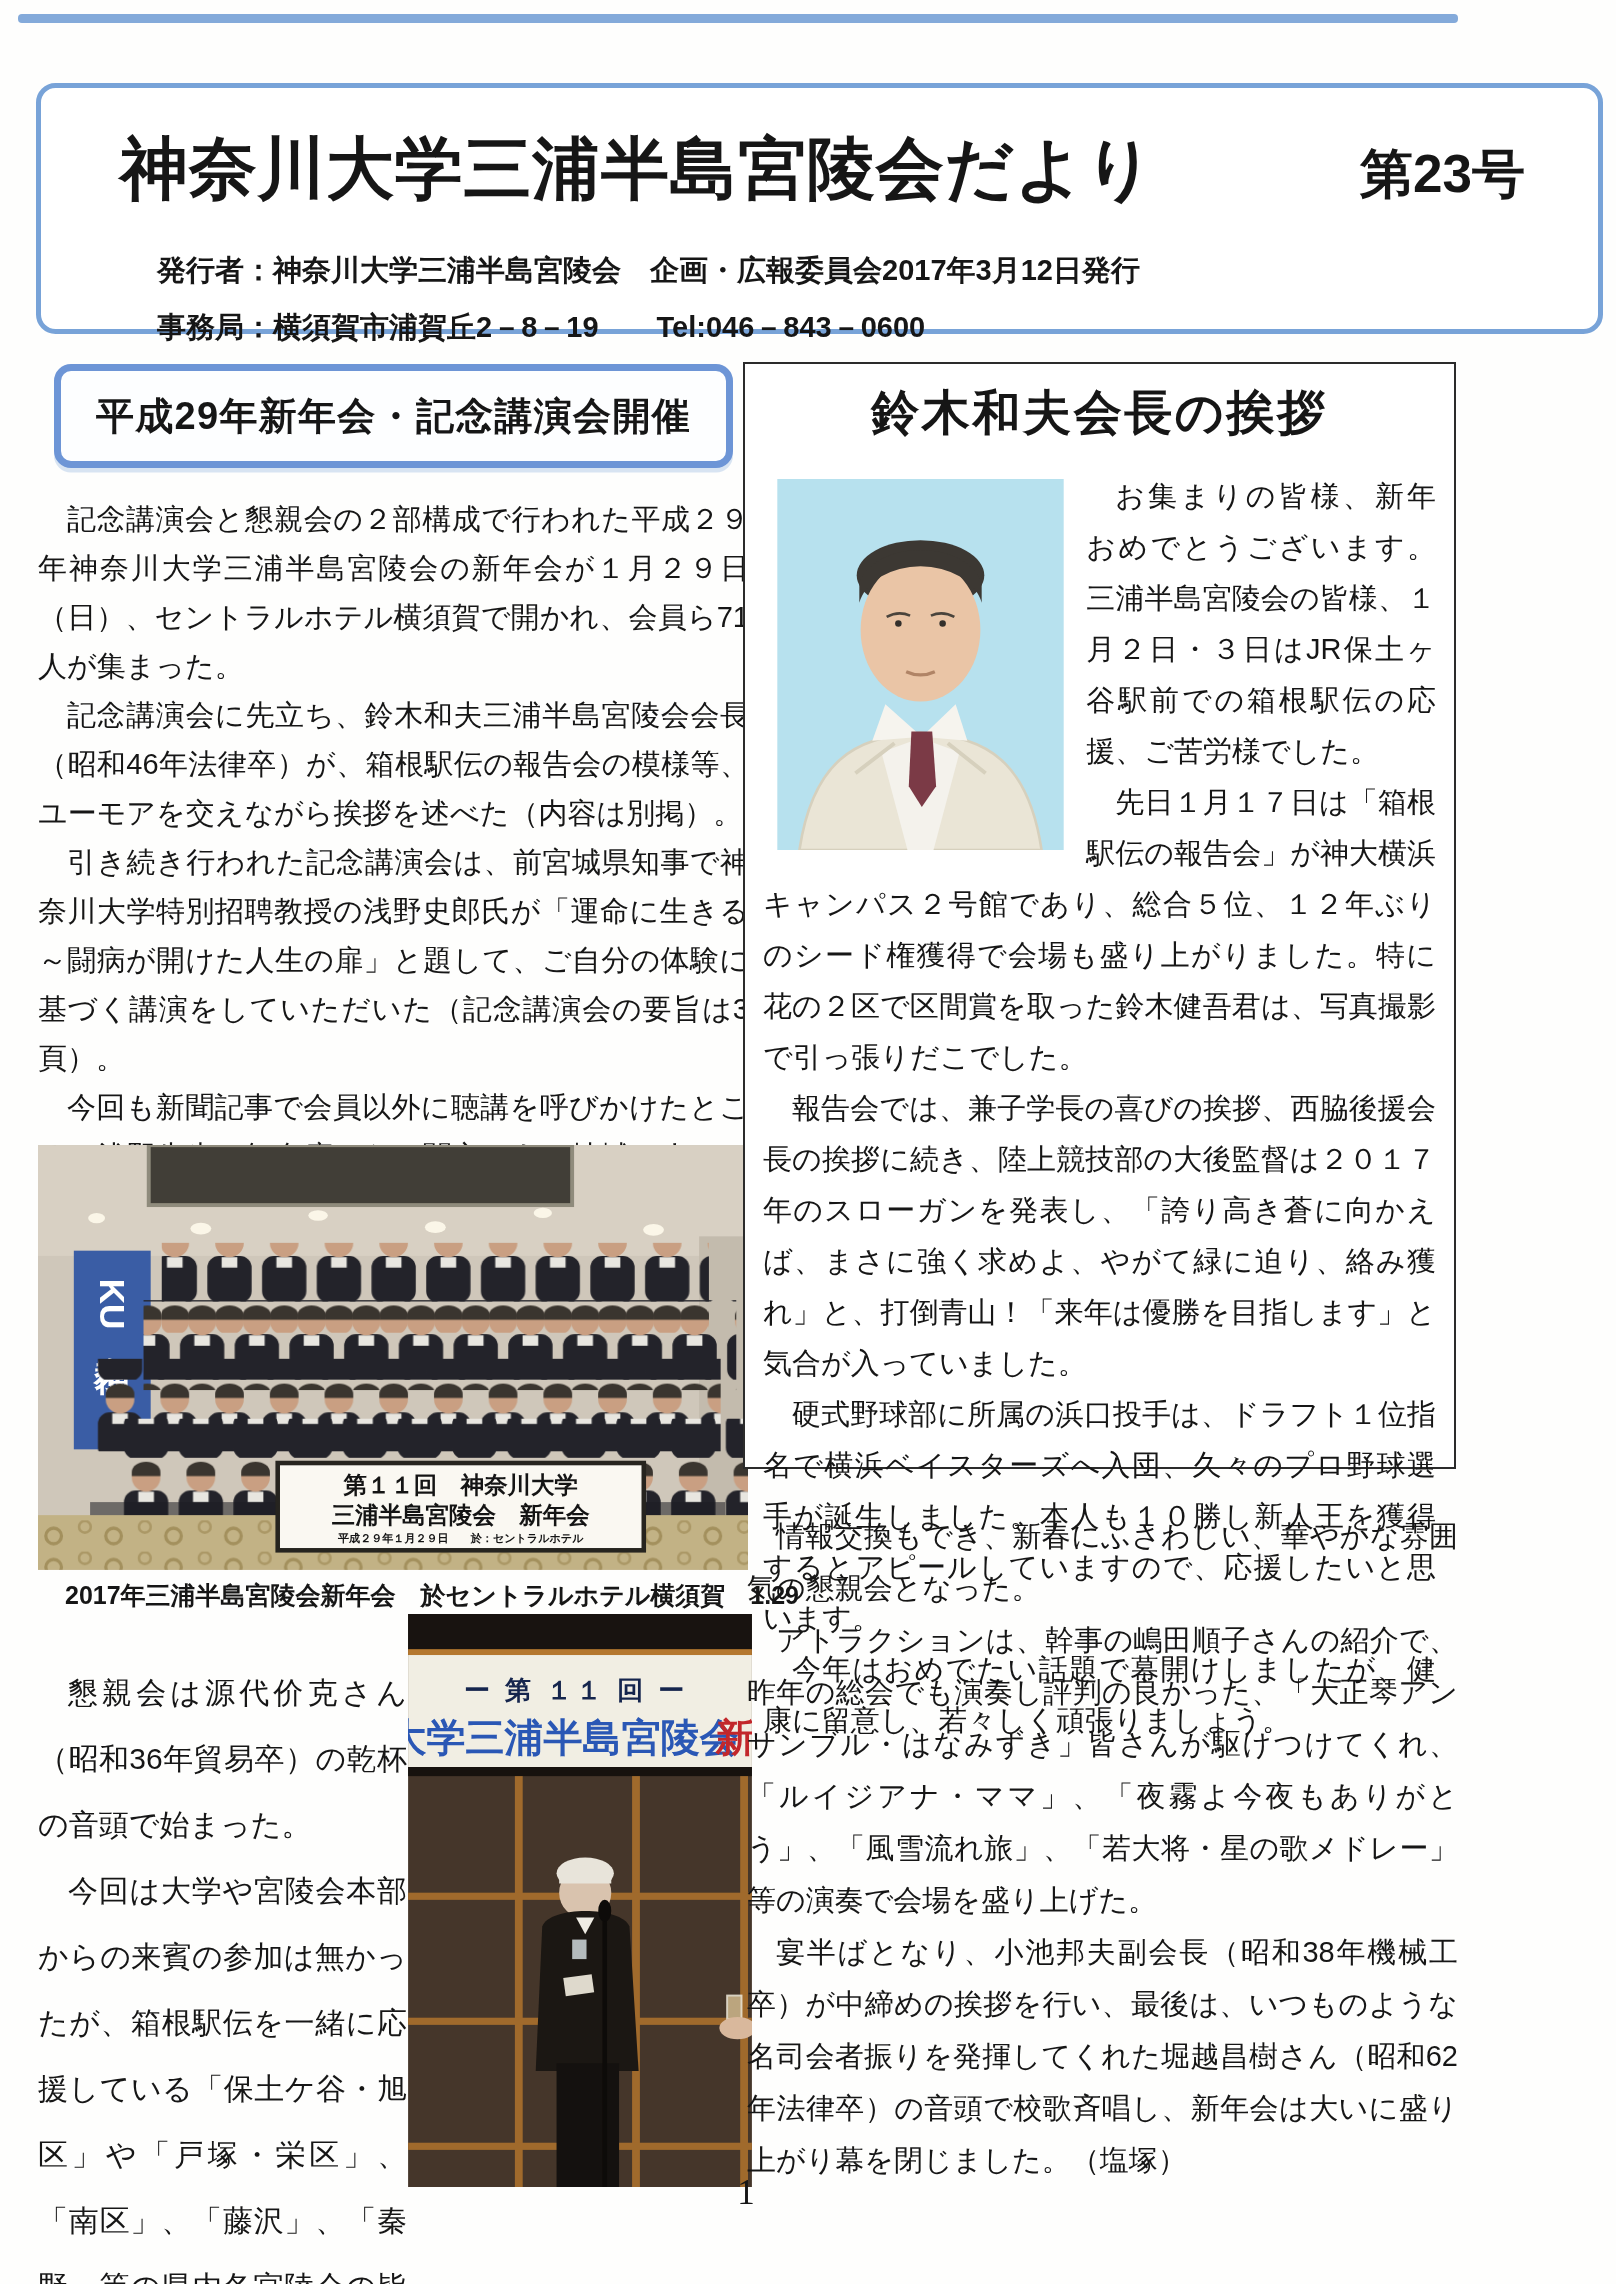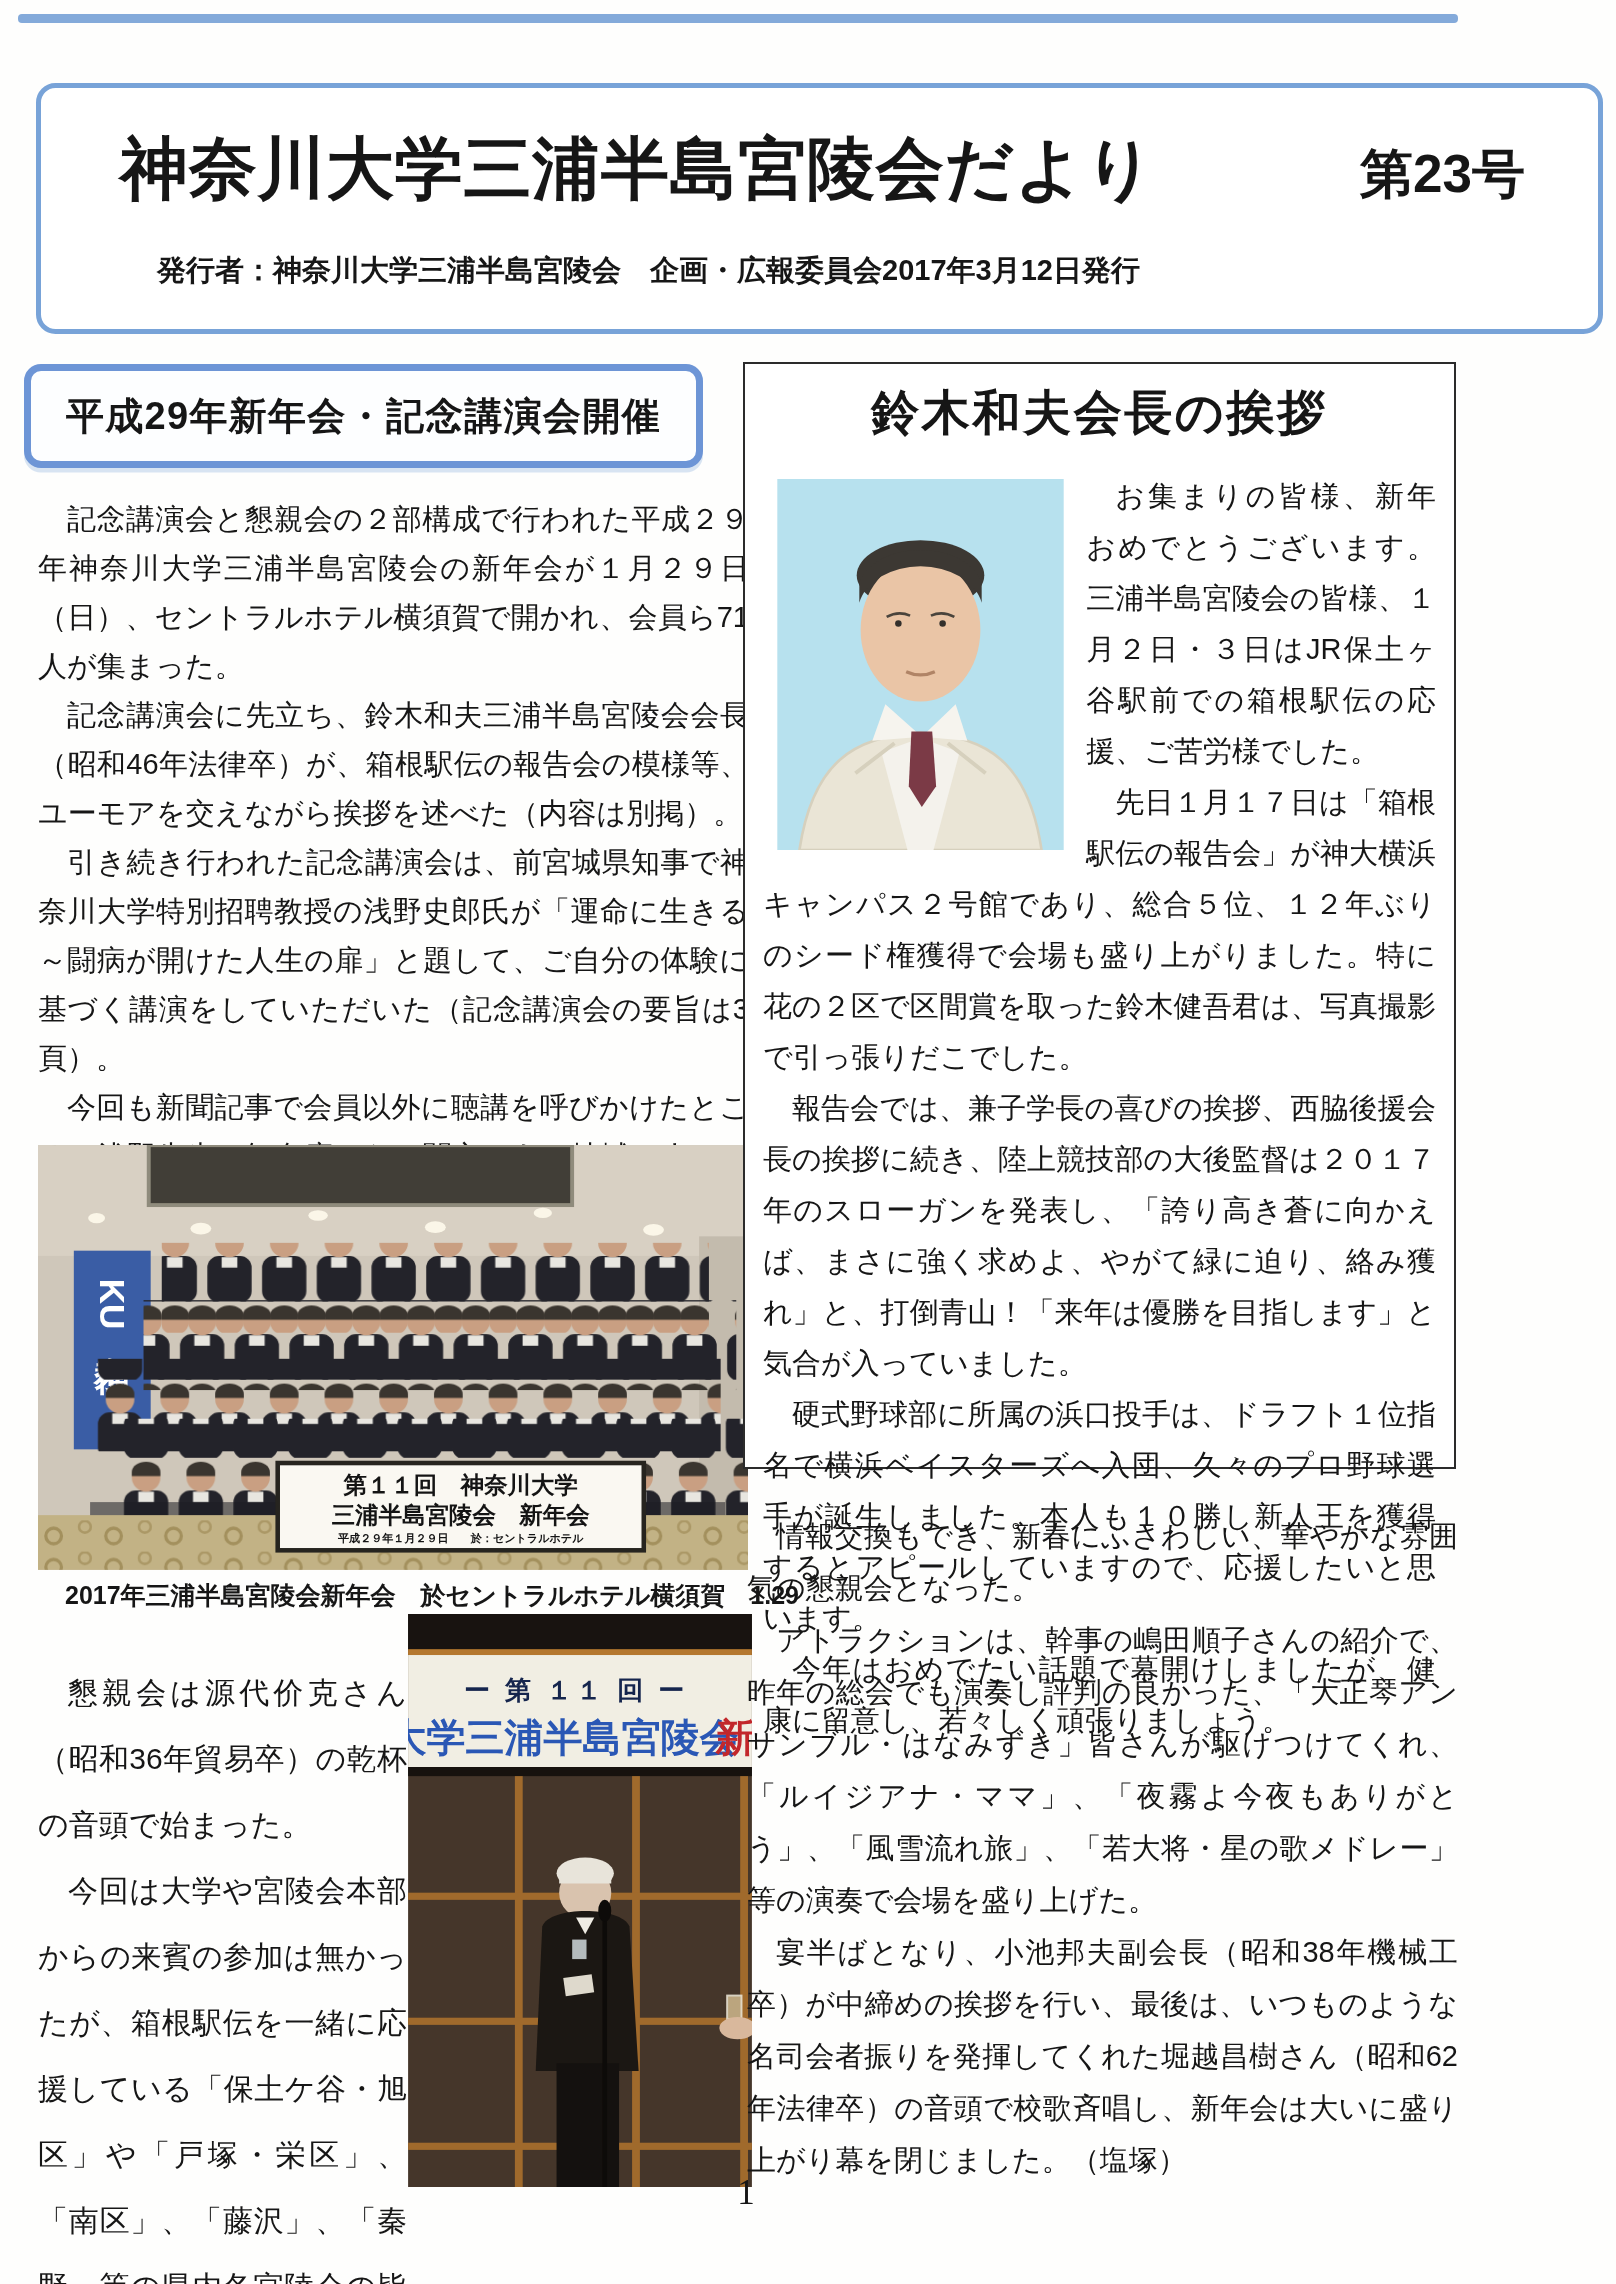--- a/index.html
+++ b/index.html
@@ -20,21 +20,21 @@
   .title-row { display:flex; align-items:baseline; justify-content:space-between;
     padding:36px 73px 0 79px; }
   .nl-title { font-size:68px; font-weight:bold; letter-spacing:0.7px; white-space:nowrap; }
   .nl-issue { font-size:53px; font-weight:bold; white-space:nowrap; }
   .pub-row { display:flex; justify-content:flex-start; align-items:baseline;
     padding:36px 73px 0 116px; font-size:29px; font-weight:bold; }
   .office-row { padding:17px 0 0 116px; font-size:29px; font-weight:bold; }
 
   
   .left-heading-box {
-    position:absolute; left:24px; top:364px; width:679px; height:104px;
+    position:absolute; left:54px; top:364px; width:679px; height:104px;
     border:7.2px solid #6d95d6; border-radius:17px; background:#fdfeff;
     display:flex; align-items:center; justify-content:center;
     box-shadow:0 4.6px 0 rgba(120,163,216,.28);
   }
   .left-heading-box span { font-size:38px; font-weight:bold; letter-spacing:1.3px; }
 
   .left-body {
     position:absolute; left:38px; top:495px; width:711px;
     font-size:29px; line-height:49px; text-align:justify;
   }
@@ -80,20 +80,23 @@
   <div class="scan-line"></div>
 
   <div class="header-box">
     <div class="title-row">
       <span class="nl-title">神奈川大学三浦半島宮陵会だより</span>
       <span class="nl-issue">第23号</span>
     </div>
     <div class="pub-row">
       <span>発行者：神奈川大学三浦半島宮陵会　企画・広報委員会</span>
       <span>2017年3月12日発行</span>
+    </div>
+    <div class="office-row">
+      <span>事務局：横須賀市浦賀丘2－8－19　　Tel:046－843－0600</span>
     </div>
   </div>
 
   <div class="left-heading-box">
     <span>平成29年新年会・記念講演会開催</span>
   </div>
 
   <div class="left-body">
     <p>記念講演会と懇親会の２部構成で行われた平成２９年神奈川大学三浦半島宮陵会の新年会が１月２９日（日）、セントラルホテル横須賀で開かれ、会員ら71人が集まった。</p>
     <p>記念講演会に先立ち、鈴木和夫三浦半島宮陵会会長（昭和46年法律卒）が、箱根駅伝の報告会の模様等、ユーモアを交えながら挨拶を述べた（内容は別掲）。</p>

